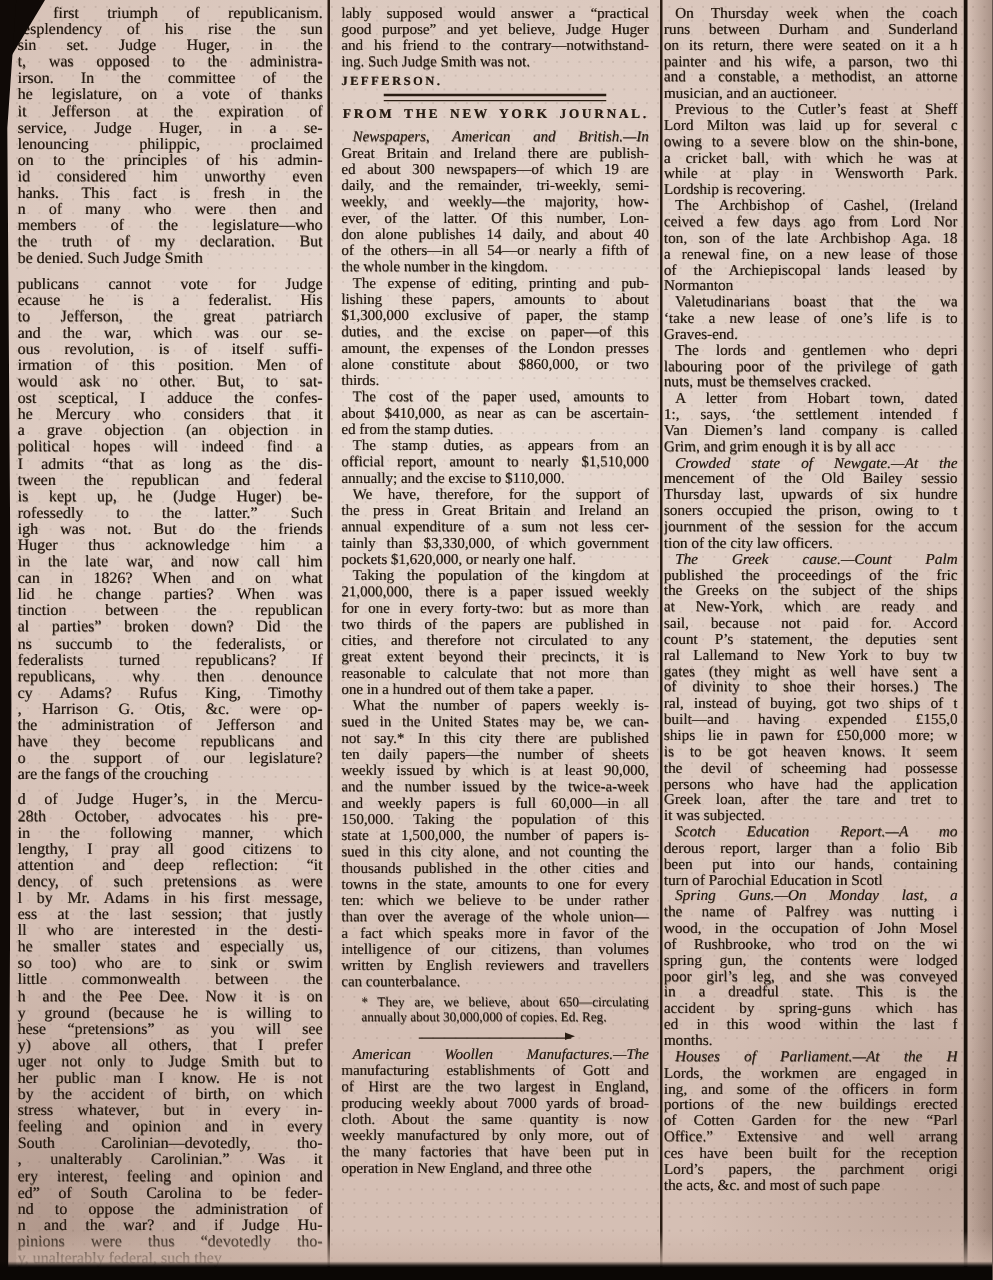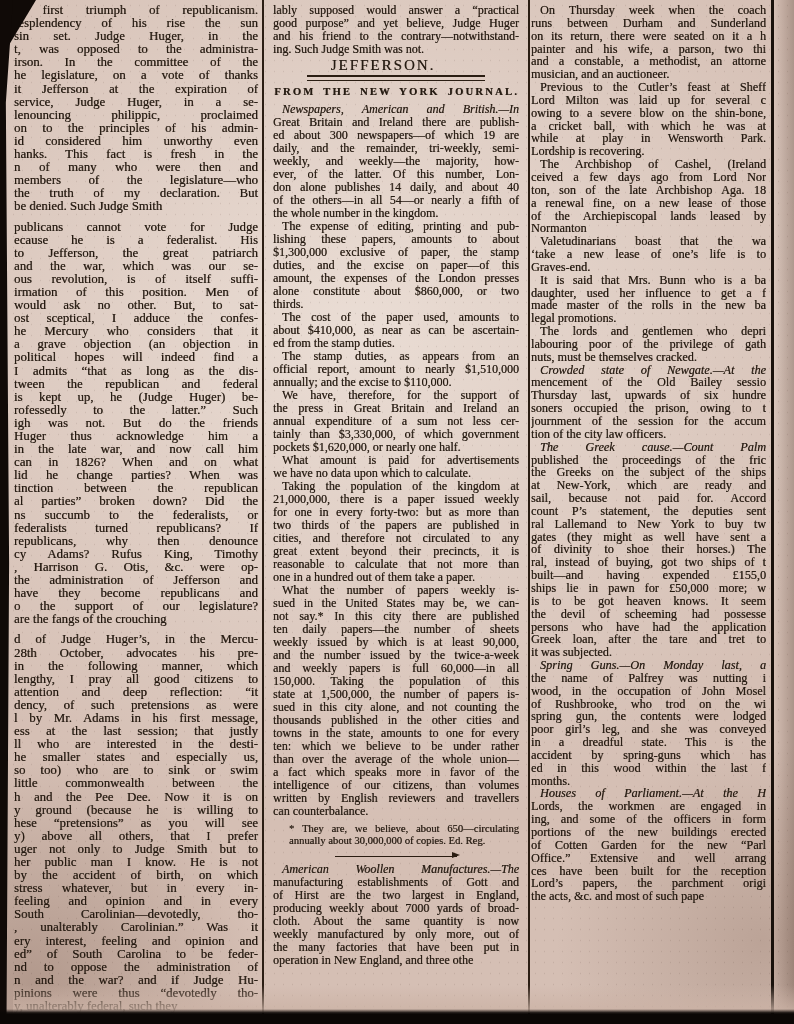--- a/index.html
+++ b/index.html
@@ -23,21 +23,21 @@
   .col-left  { left:14px;  width:244px; font-size:12.8px; line-height:13.1px; }
   .col-mid   { left:270px; width:252px; font-size:12px;   line-height:13px; padding:0 3px; box-sizing:border-box; }
   .col-right { left:531px; width:235px; font-size:12.2px; line-height:12.85px; height:1016px; overflow:hidden; }
 
   .ln { text-align:justify; text-align-last:justify; }
   .para .ln:last-child { text-align-last:left; }
   .indent .ln:first-child { text-indent:9px; }
   .lead-italic .ln:first-child { font-style:italic; }
   .gap { margin-top:7px; }
 
-  .sig { text-align:center; padding-right:26px; font-size:15px; font-weight:normal;
+  .sig { text-align:left; padding-right:26px; font-size:10px; font-weight:bold;
          letter-spacing:2px; margin:3px 0 2px; }
   .rule-double { width:72%; height:3px; margin:3px auto 4px;
                  border-top:2.5px solid #2a1d12; border-bottom:1.2px solid #2a1d12; }
   .heading { text-align:right; font-size:10.6px; font-weight:bold;
              letter-spacing:2.2px; word-spacing:3px; margin:3px 0 5px; }
   .footnote { font-size:10.6px; line-height:12.3px; margin-top:5px;margin-left:16px; }
   .rule-arrow { position:relative; width:122px; margin:8px auto 6px; border-top:1.6px solid #2a1d12; }
   .rule-arrow .arrow { position:absolute; right:-3px; top:-4.5px; width:0; height:0;
     border-left:8px solid #2a1d12; border-top:3.5px solid transparent; border-bottom:3.5px solid transparent; }
 
@@ -188,24 +188,20 @@
         <div class="ln">annually; and the excise to $110,000.</div>
       </div>
     <div class="para indent">
         <div class="ln">We have, therefore, for the support of</div>
         <div class="ln">the press in Great Britain and Ireland an</div>
         <div class="ln">annual expenditure of a sum not less cer-</div>
         <div class="ln">tainly than $3,330,000, of which government</div>
         <div class="ln">pockets $1,620,000, or nearly one half.</div>
       </div>
     <div class="para indent">
-        <div class="ln">What amount is paid for advertisements</div>
-        <div class="ln">we have no data upon which to calculate.</div>
-      </div>
-    <div class="para indent">
         <div class="ln">Taking the population of the kingdom at</div>
         <div class="ln">21,000,000, there is a paper issued weekly</div>
         <div class="ln">for one in every forty-two: but as more than</div>
         <div class="ln">two thirds of the papers are published in</div>
         <div class="ln">cities, and therefore not circulated to any</div>
         <div class="ln">great extent beyond their precincts, it is</div>
         <div class="ln">reasonable to calculate that not more than</div>
         <div class="ln">one in a hundred out of them take a paper.</div>
       </div>
     <div class="para indent">
@@ -271,29 +267,29 @@
         <div class="ln">a renewal fine, on a new lease of those</div>
         <div class="ln">of the Archiepiscopal lands leased by</div>
         <div class="ln">Normanton</div>
       </div>
     <div class="para indent">
         <div class="ln">Valetudinarians boast that the wa</div>
         <div class="ln">‘take a new lease of one’s life is to</div>
         <div class="ln">Graves-end.</div>
       </div>
     <div class="para indent">
-        <div class="ln">It is said that Mrs. Bunn who is a ba</div>
-        <div class="ln">daughter, used her influence to get a f</div>
-        <div class="ln">made master of the rolls in the new ba</div>
-        <div class="ln">legal promotions.</div>
-      </div>
-    <div class="para indent">
         <div class="ln">The lords and gentlemen who depri</div>
         <div class="ln">labouring poor of the privilege of gath</div>
         <div class="ln">nuts, must be themselves cracked.</div>
+      </div>
+    <div class="para indent">
+        <div class="ln">A letter from Hobart town, dated</div>
+        <div class="ln">1:, says, ‘the settlement intended f</div>
+        <div class="ln">Van Diemen’s land company is called</div>
+        <div class="ln">Grim, and grim enough it is by all acc</div>
       </div>
     <div class="para indent lead-italic">
         <div class="ln">Crowded state of Newgate.—At the</div>
         <div class="ln">mencement of the Old Bailey sessio</div>
         <div class="ln">Thursday last, upwards of six hundre</div>
         <div class="ln">soners occupied the prison, owing to t</div>
         <div class="ln">journment of the session for the accum</div>
         <div class="ln">tion of the city law officers.</div>
       </div>
     <div class="para indent lead-italic">
@@ -309,20 +305,26 @@
         <div class="ln">ral, instead of buying, got two ships of t</div>
         <div class="ln">built—and having expended £155,0</div>
         <div class="ln">ships lie in pawn for £50,000 more; w</div>
         <div class="ln">is to be got heaven knows.   It seem</div>
         <div class="ln">the devil of scheeming had possesse</div>
         <div class="ln">persons who have had the application</div>
         <div class="ln">Greek loan, after the tare and tret to</div>
         <div class="ln">it was subjected.</div>
       </div>
     <div class="para indent lead-italic">
+        <div class="ln">Scotch Education Report.—A mo</div>
+        <div class="ln">derous report, larger than a folio Bib</div>
+        <div class="ln">been put into our hands, containing</div>
+        <div class="ln">turn of Parochial Education in Scotl</div>
+      </div>
+    <div class="para indent lead-italic">
         <div class="ln">Spring Guns.—On Monday last, a</div>
         <div class="ln">the name of Palfrey was nutting i</div>
         <div class="ln">wood, in the occupation of John Mosel</div>
         <div class="ln">of Rushbrooke, who trod on the wi</div>
         <div class="ln">spring gun, the contents were lodged</div>
         <div class="ln">poor girl’s leg, and she was conveyed</div>
         <div class="ln">in a dreadful state.   This is the</div>
         <div class="ln">accident by spring-guns which has</div>
         <div class="ln">ed in this wood within the last f</div>
         <div class="ln">months.</div>

